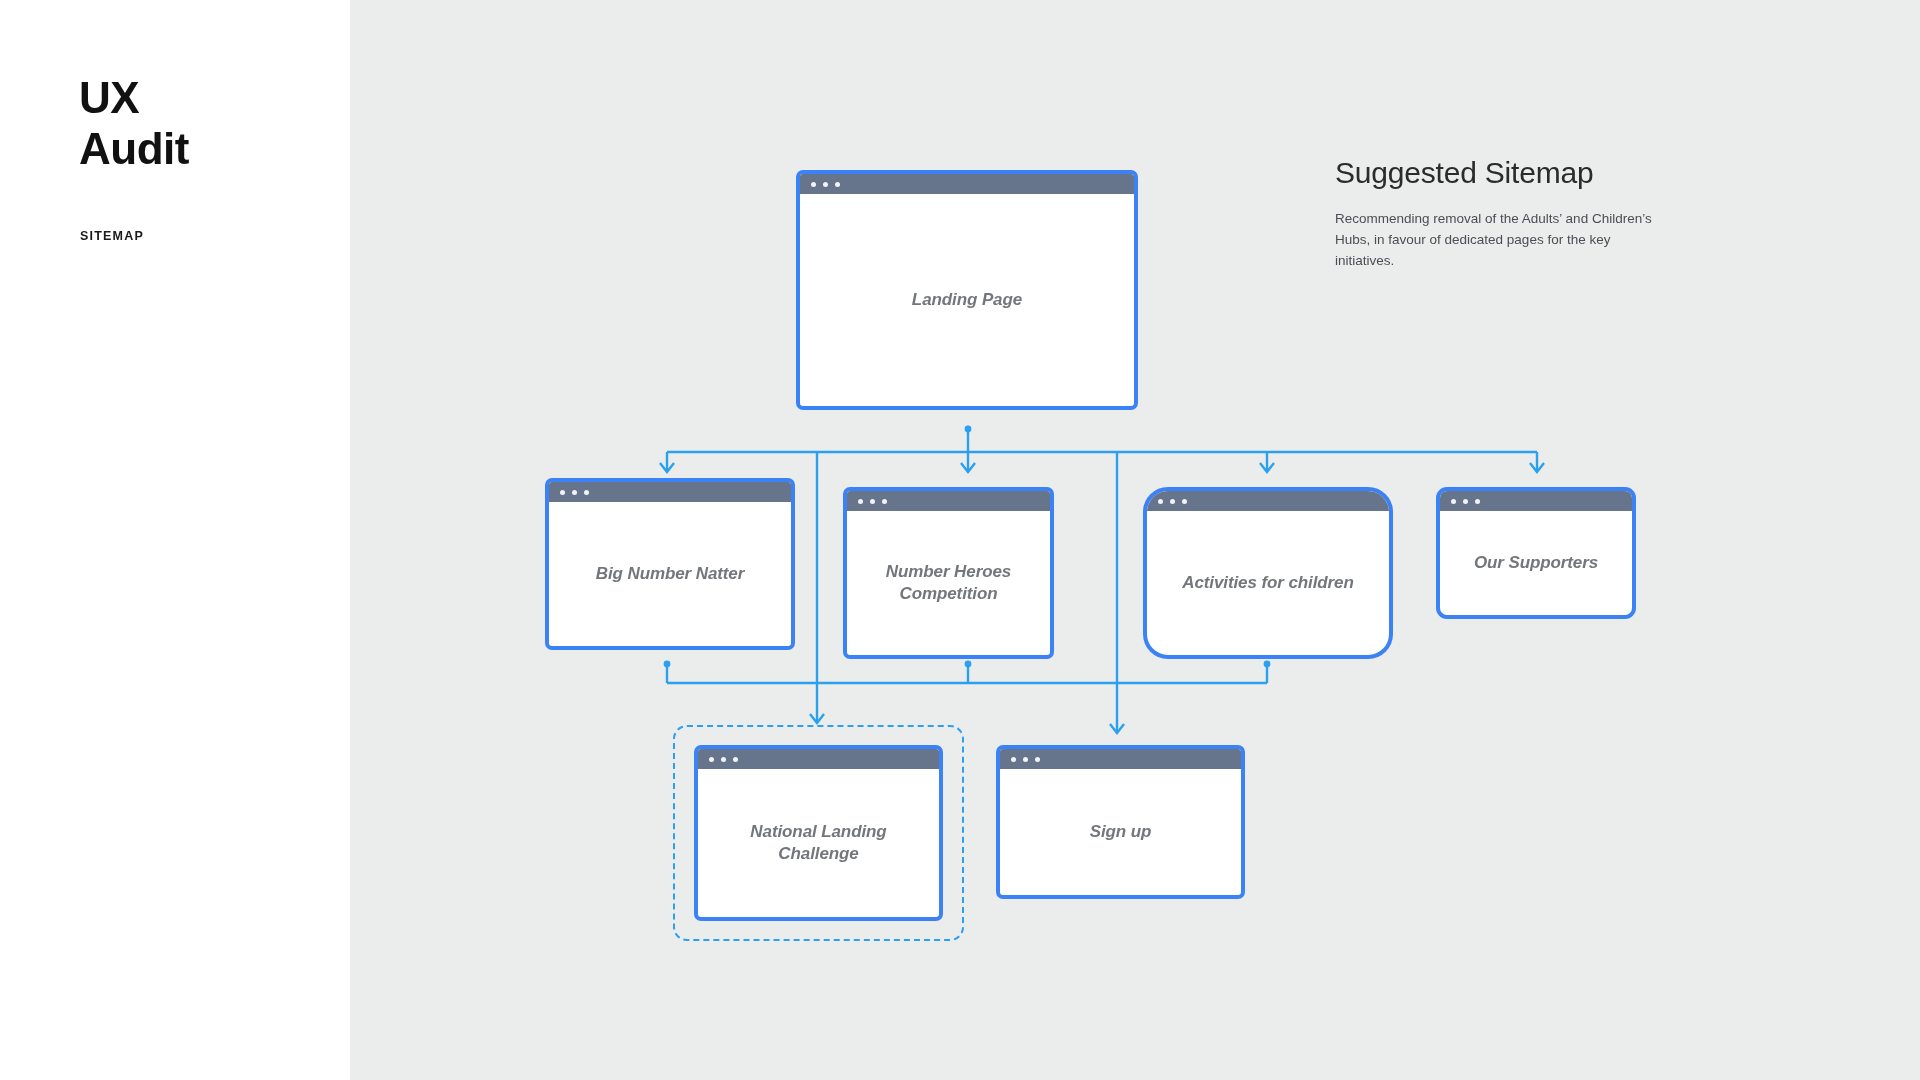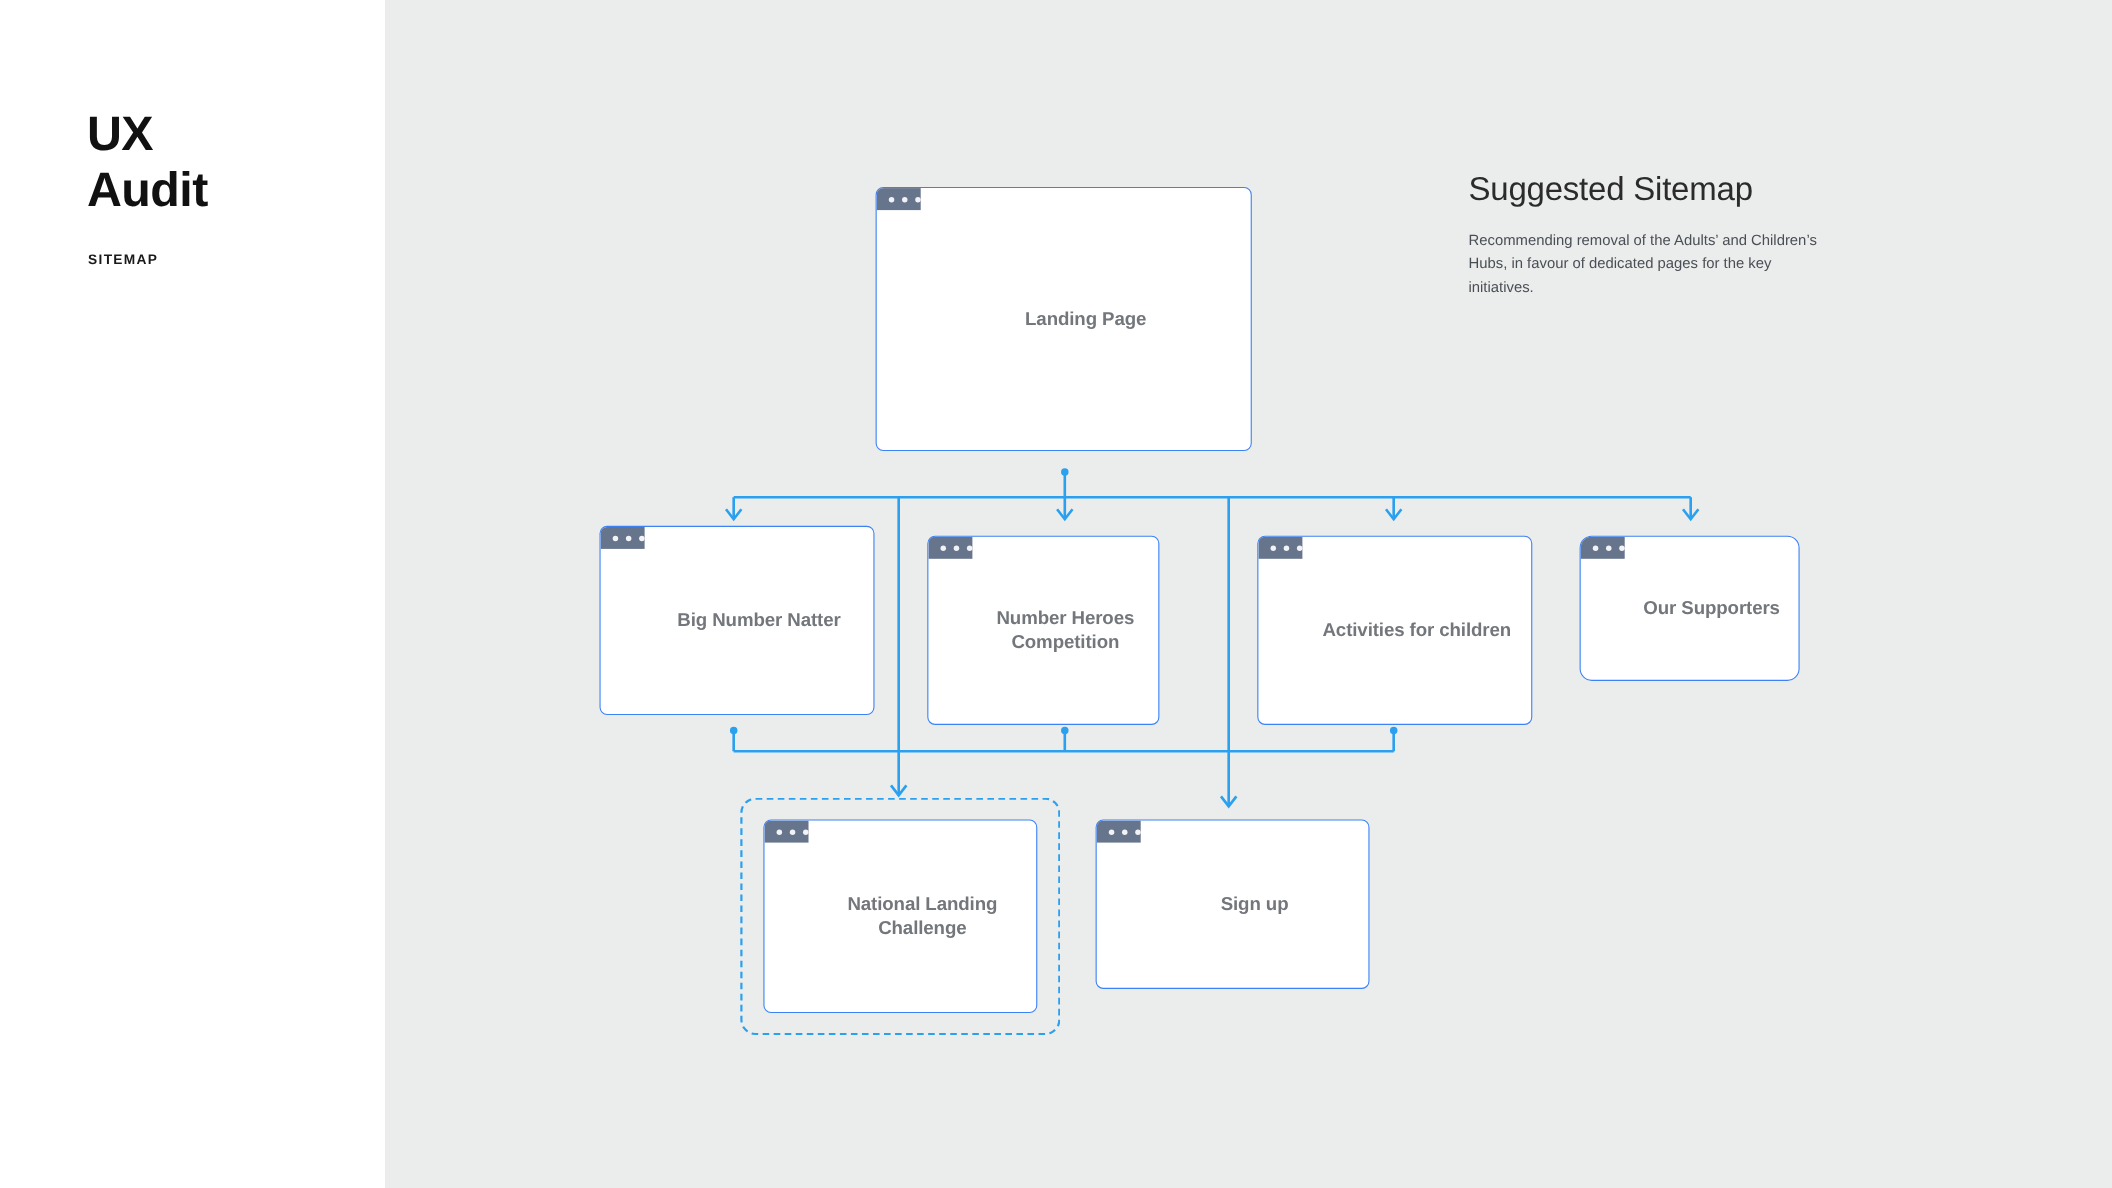--- a/index.html
+++ b/index.html
@@ -9,21 +9,21 @@
     background:#ffffff;
   }
   .page { position:relative; width:1920px; height:1080px; }
 
   
   .left-panel {
     position:absolute; left:0; top:0; width:350px; height:1080px;
     background:#ffffff;
   }
   .brand-title {
-    position:absolute; left:79px; top:96px;
+    position:absolute; left:79px; top:72px;
     font-size:44px; font-weight:700; line-height:1.16;
     color:#111111; letter-spacing:-0.5px;
   }
   .brand-sub {
     position:absolute; left:80px; top:229px;
     font-size:12.5px; font-weight:700; letter-spacing:1.2px;
     color:#1a1a1a;
   }
 
   
@@ -40,24 +40,24 @@
   }
   .head-desc {
     margin-top:18px;
     font-size:13.5px; line-height:1.55; color:#4a4f55; width:330px;
   }
 
   
   .card {
     position:absolute;
     background:#ffffff;
-    border:1px solid #3b82f6;
+    border:4px solid #3b82f6;
     border-radius:7px;
     overflow:hidden;
-    display:flex; flex-direction:row;
+    display:flex; flex-direction:column;font-style:italic;
   }
   .card-bar {
     height:20px; flex:0 0 20px;
     background:#66748c;
     display:flex; align-items:center; gap:7px;
     padding-left:11px;
   }
   .dot { width:5px; height:5px; border-radius:50%; background:#f1f3f6; }
   .card-body {
     flex:1 1 auto; display:flex; align-items:center; justify-content:center;
@@ -66,21 +66,21 @@
   .card-label {
     font-size:17px; font-weight:700; color:#73777b; text-align:center;
     line-height:1.28; letter-spacing:-0.1px;
   }
 
   
   #card-landing   { left:796px;  top:170px; width:342px; height:240px; }
   #card-landing .card-body { align-items:center; }
   #card-bnn       { left:545px;  top:478px; width:250px; height:172px; }
   #card-nhc       { left:843px;  top:487px; width:211px; height:172px; }
-  #card-afc       { left:1143px; top:487px; width:250px; height:172px; }
+  #card-afc       { left:1143px; top:487px; width:250px; height:172px;border-radius:25px; }
   #card-sup       { left:1436px; top:487px; width:200px; height:132px;border-radius:11px; }
   #card-nnc       { left:694px;  top:745px; width:249px; height:176px; }
   #card-signup    { left:996px;  top:745px; width:249px; height:154px; }
 
   
   .highlight {
     position:absolute; left:673px; top:725px; width:291px; height:216px;
     border:2px dashed #2aa0ef; border-radius:14px;
   }
 

